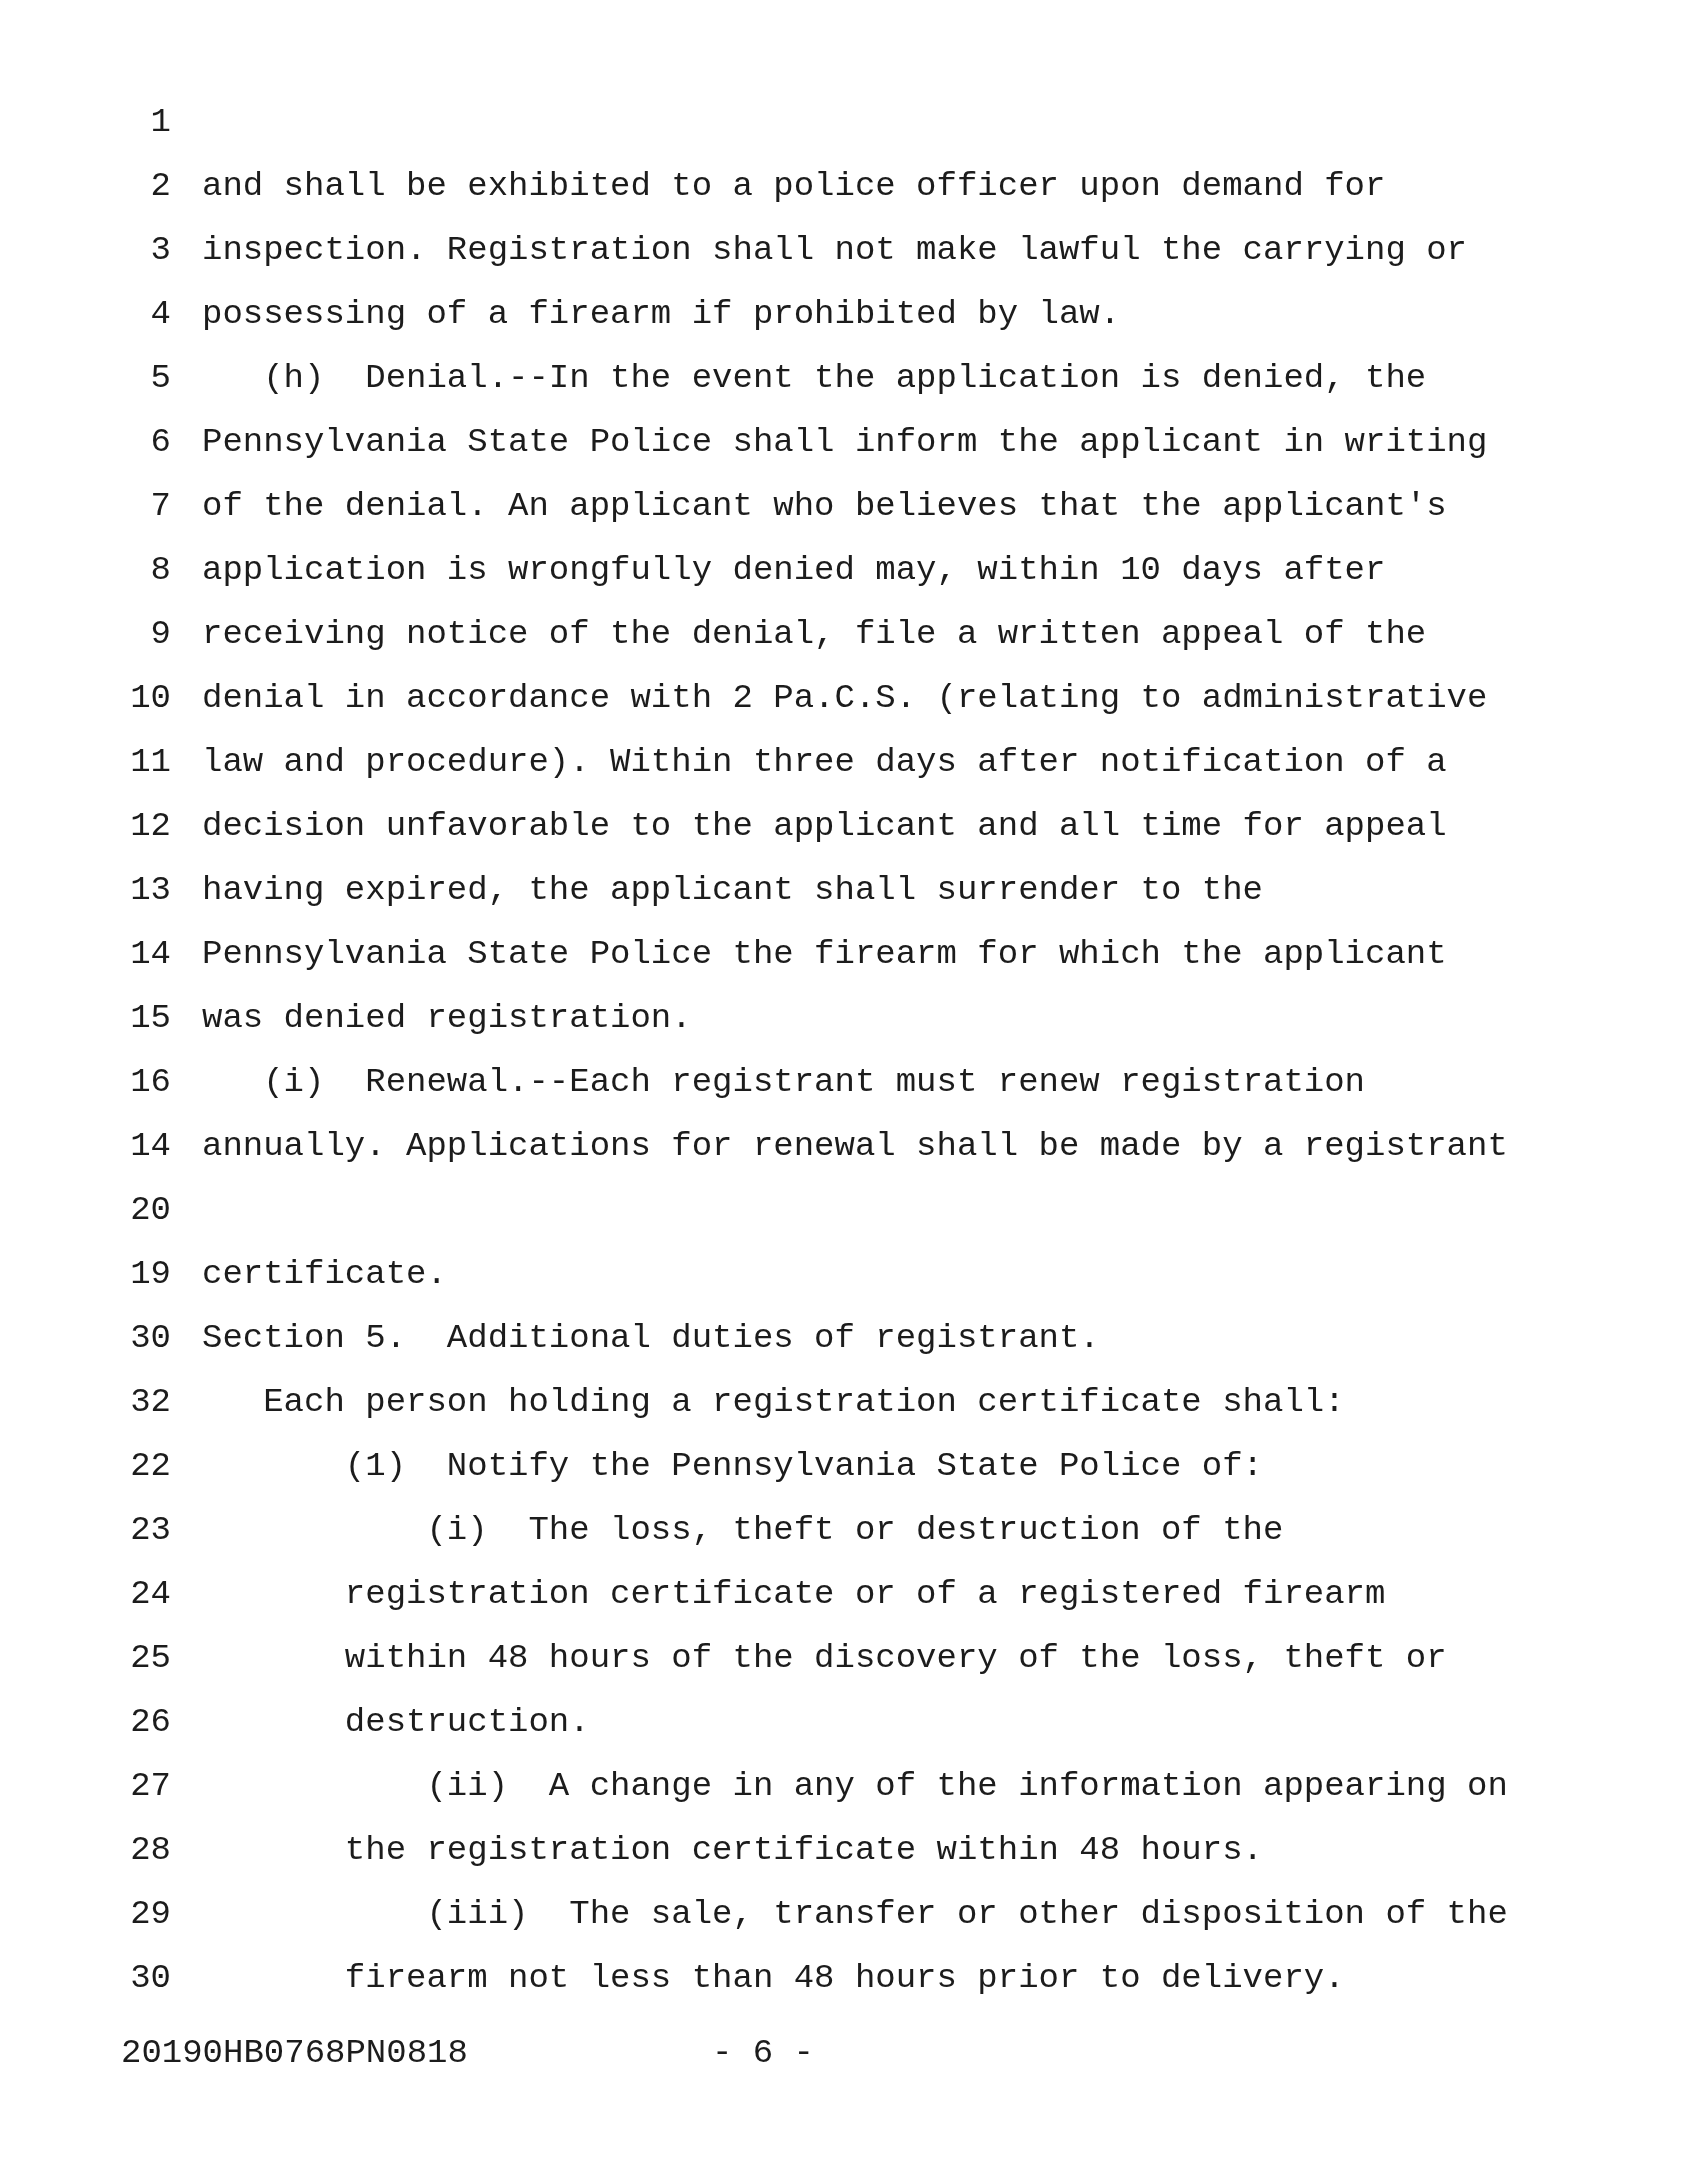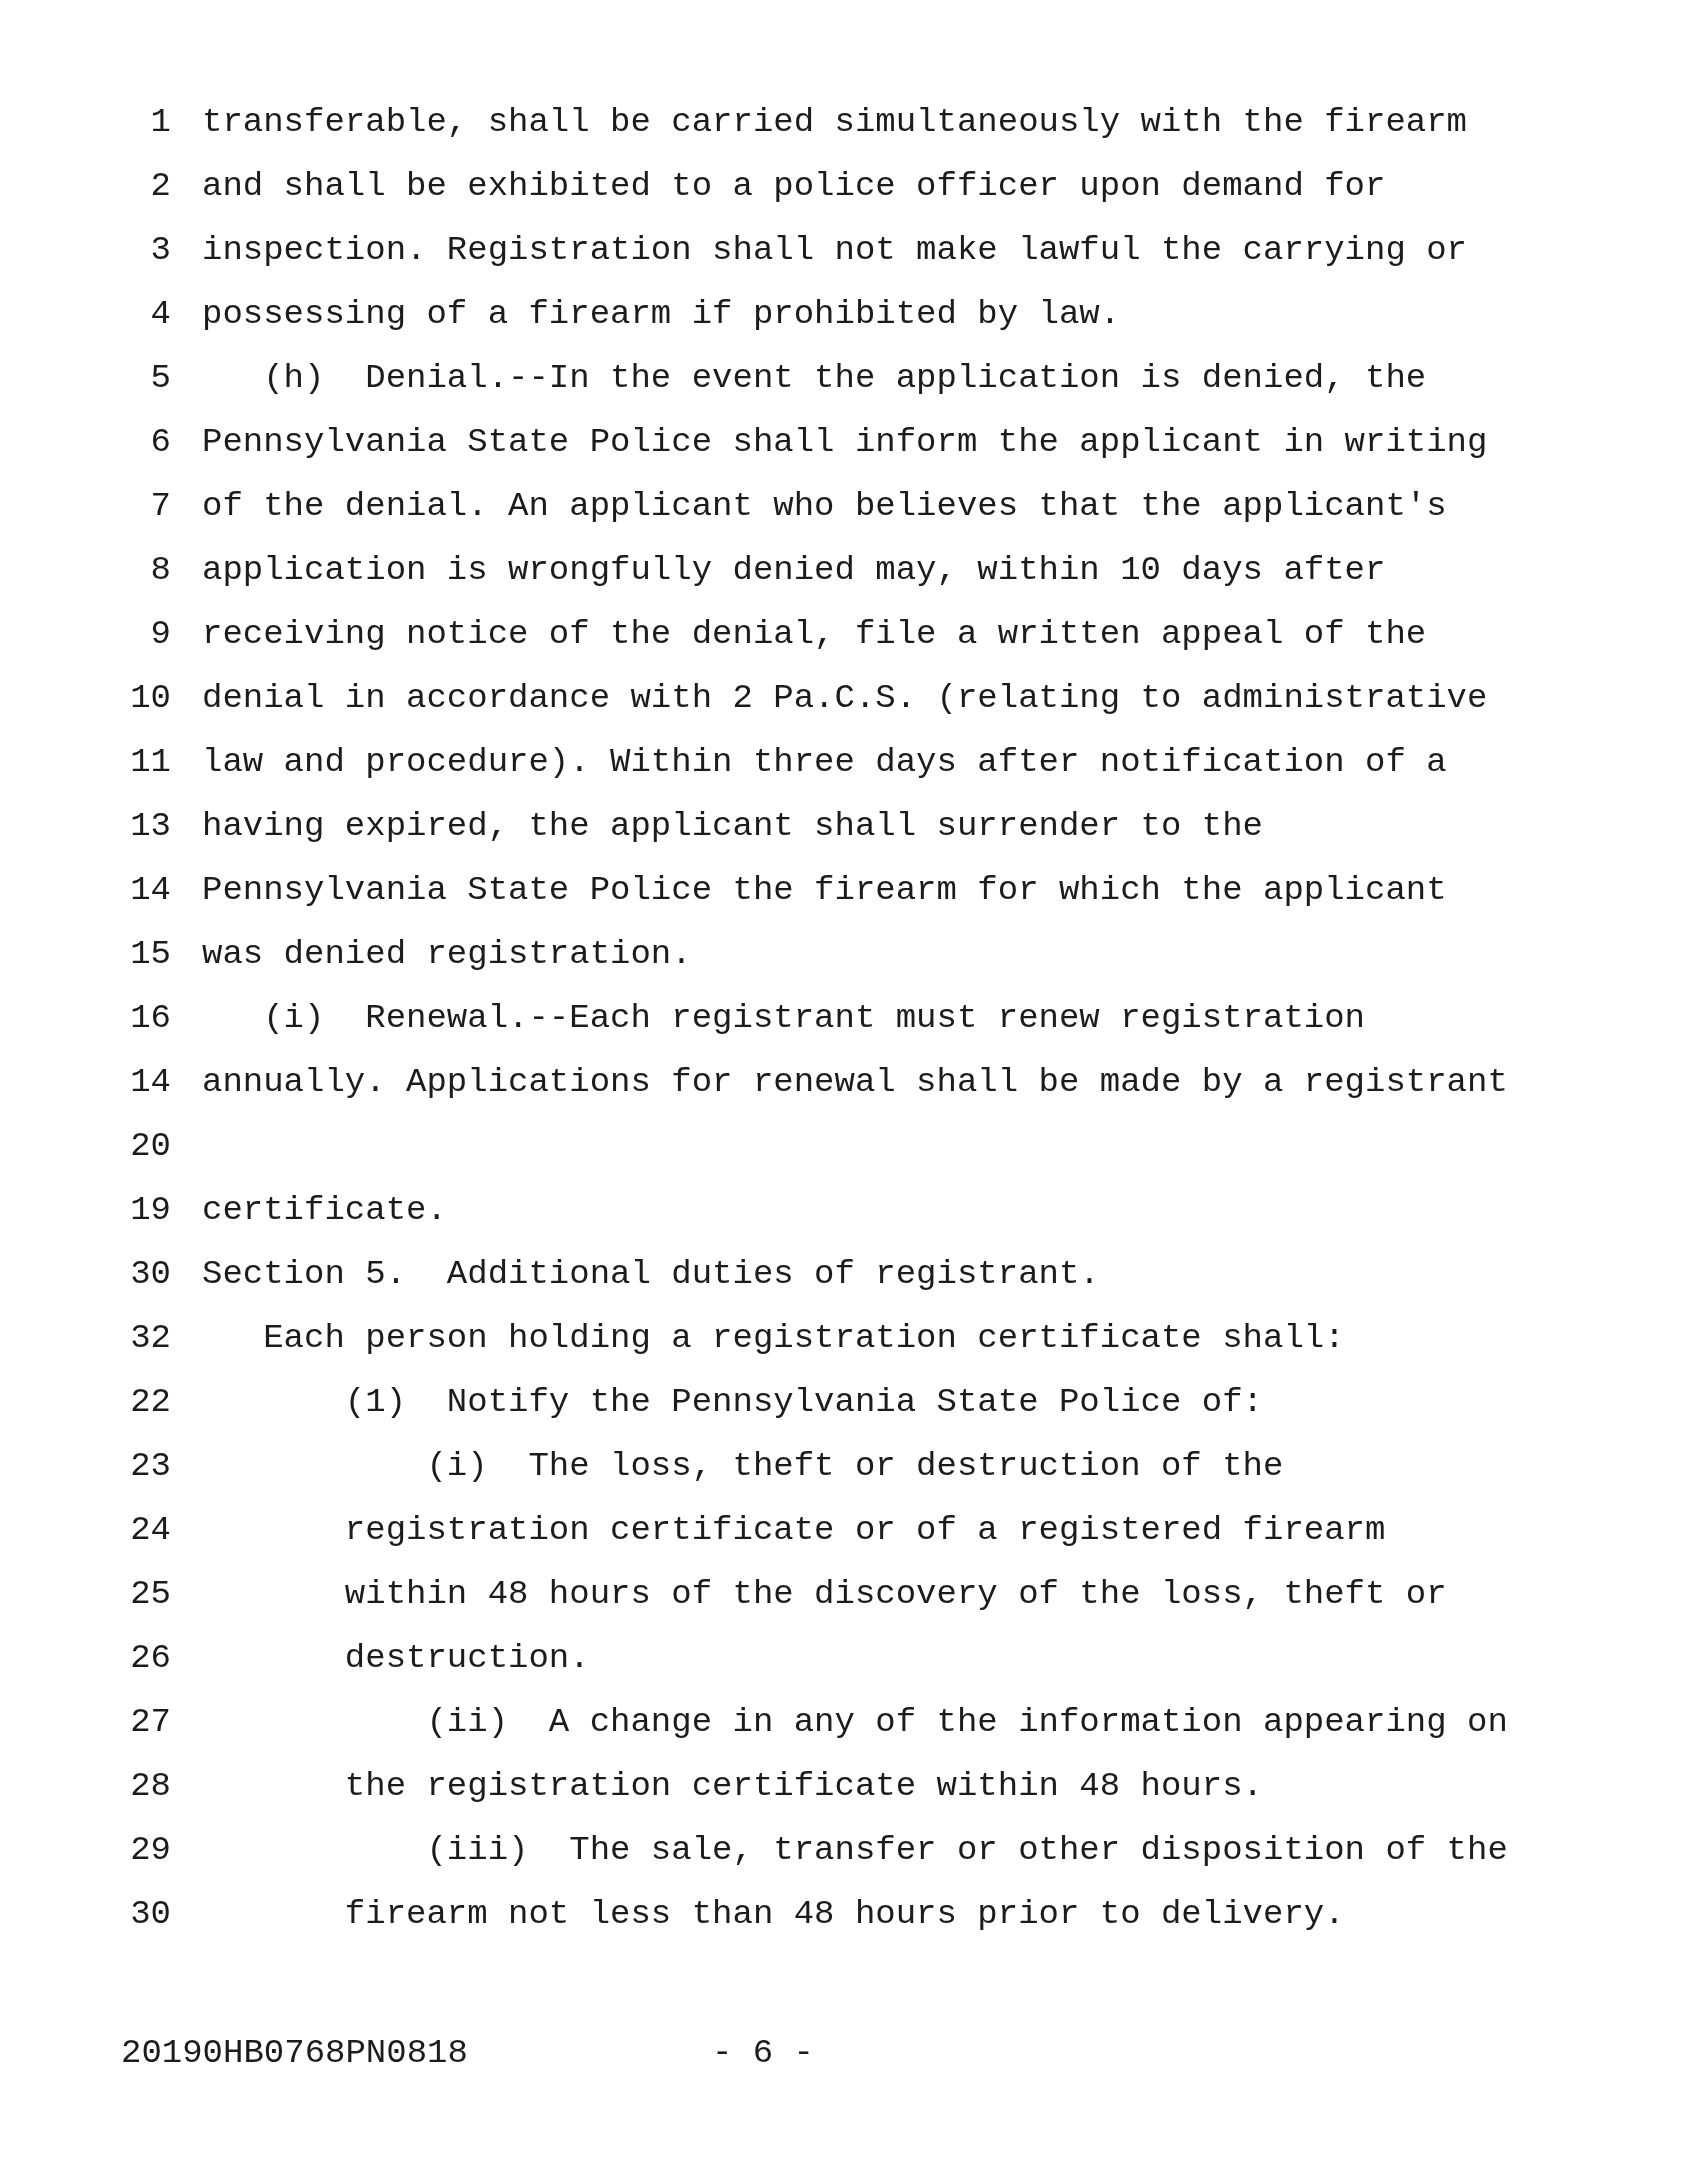--- a/index.html
+++ b/index.html
@@ -64,31 +64,32 @@
     top: 0;
     text-align: center;
   }
 </style>
 </head>
 <body>
 
 <div class="page">
 
   <main class="doc" id="doc-lines">
-      <div class="line"><span class="num">1</span><span class="text">transferable, shall be carried simultaneously with the firearm</span></div>
+      <div class="line"><span class="num">1</span></div>
       <div class="line"><span class="num">2</span><span class="text">and shall be exhibited to a police officer upon demand for</span></div>
       <div class="line"><span class="num">3</span><span class="text">inspection. Registration shall not make lawful the carrying or</span></div>
       <div class="line"><span class="num">4</span><span class="text">possessing of a firearm if prohibited by law.</span></div>
       <div class="line"><span class="num">5</span><span class="text">   (h)  Denial.--In the event the application is denied, the</span></div>
       <div class="line"><span class="num">6</span><span class="text">Pennsylvania State Police shall inform the applicant in writing</span></div>
       <div class="line"><span class="num">7</span><span class="text">of the denial. An applicant who believes that the applicant's</span></div>
       <div class="line"><span class="num">8</span><span class="text">application is wrongfully denied may, within 10 days after</span></div>
       <div class="line"><span class="num">9</span><span class="text">receiving notice of the denial, file a written appeal of the</span></div>
       <div class="line"><span class="num">10</span><span class="text">denial in accordance with 2 Pa.C.S. (relating to administrative</span></div>
       <div class="line"><span class="num">11</span><span class="text">law and procedure). Within three days after notification of a</span></div>
+      <div class="line"><span class="num">12</span><span class="text">decision unfavorable to the applicant and all time for appeal</span></div>
       <div class="line"><span class="num">13</span><span class="text">having expired, the applicant shall surrender to the</span></div>
       <div class="line"><span class="num">14</span><span class="text">Pennsylvania State Police the firearm for which the applicant</span></div>
       <div class="line"><span class="num">15</span><span class="text">was denied registration.</span></div>
       <div class="line"><span class="num">16</span><span class="text">   (i)  Renewal.--Each registrant must renew registration</span></div>
       <div class="line"><span class="num">14</span><span class="text">annually. Applications for renewal shall be made by a registrant</span></div>
       <div class="line"><span class="num">20</span></div>
       <div class="line"><span class="num">19</span><span class="text">certificate.</span></div>
       <div class="line"><span class="num">30</span><span class="text">Section 5.  Additional duties of registrant.</span></div>
       <div class="line"><span class="num">32</span><span class="text">   Each person holding a registration certificate shall:</span></div>
       <div class="line"><span class="num">22</span><span class="text">       (1)  Notify the Pennsylvania State Police of:</span></div>

